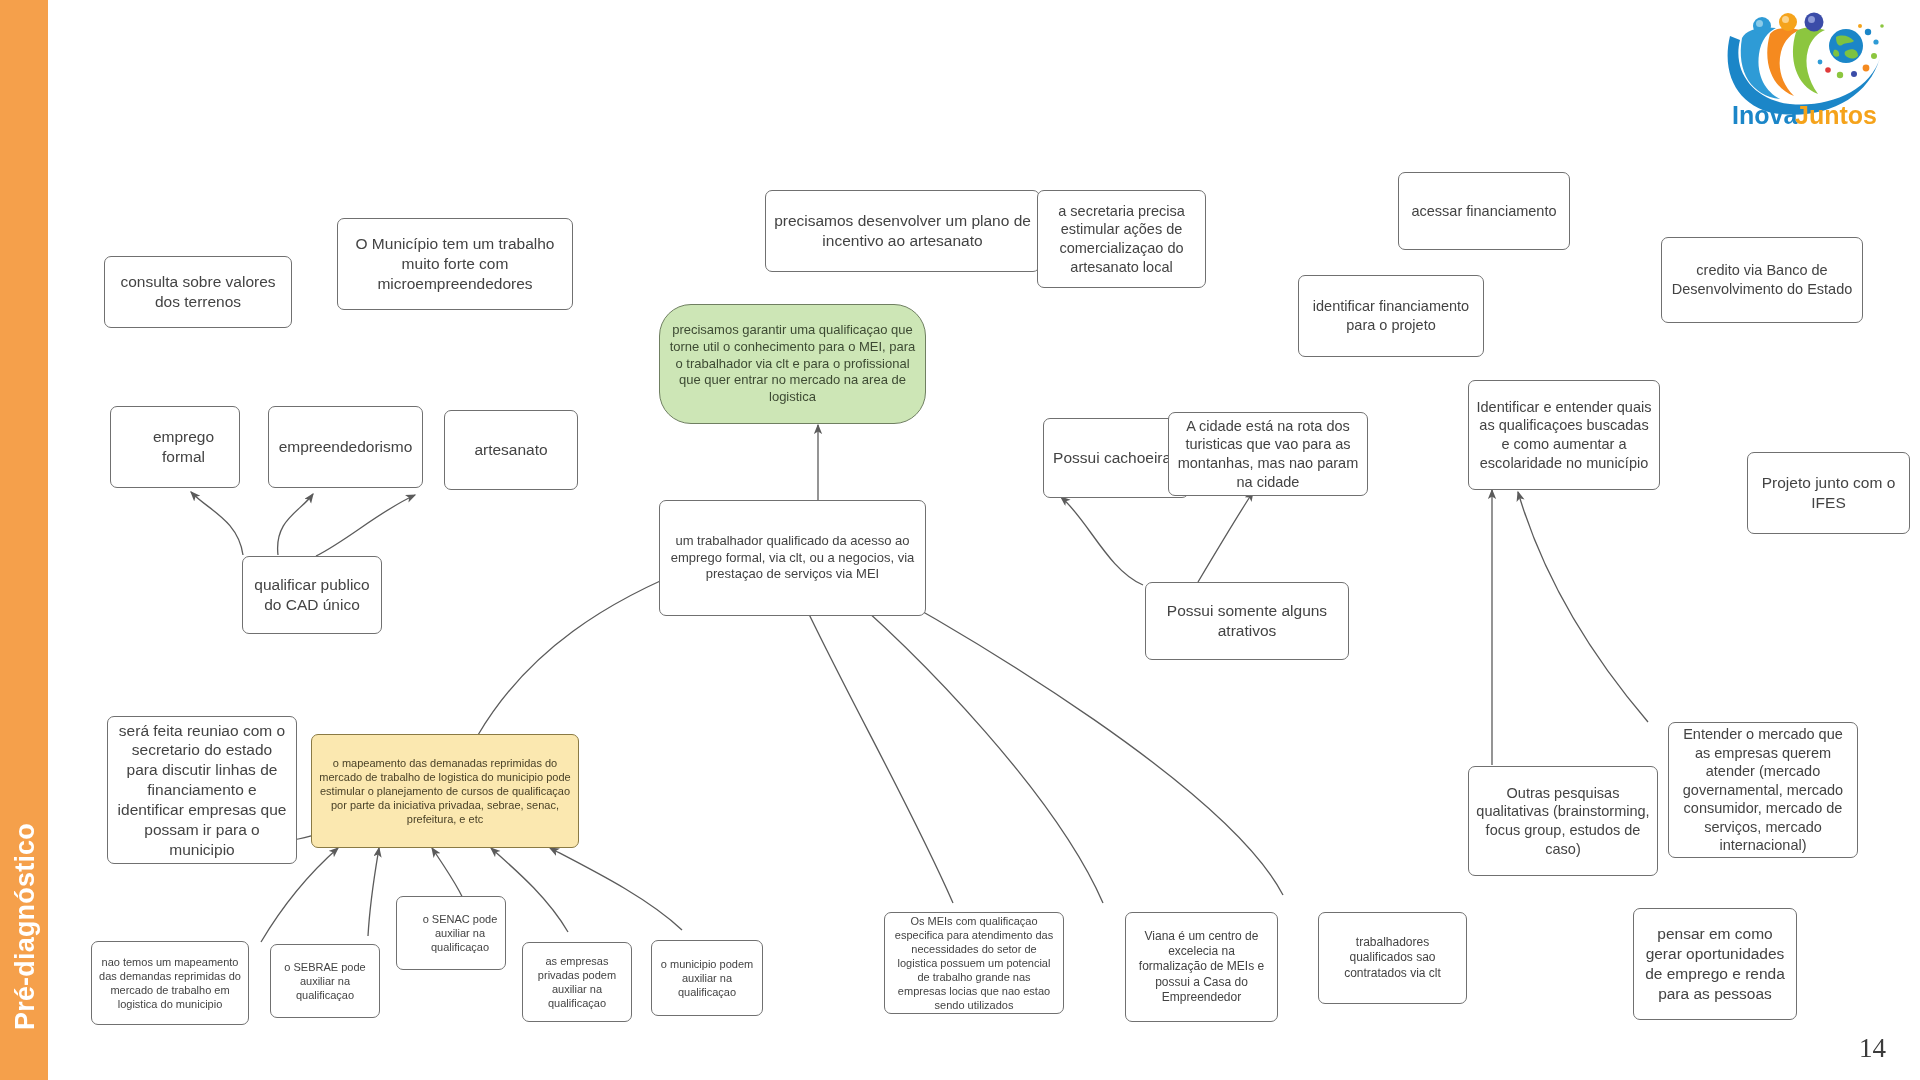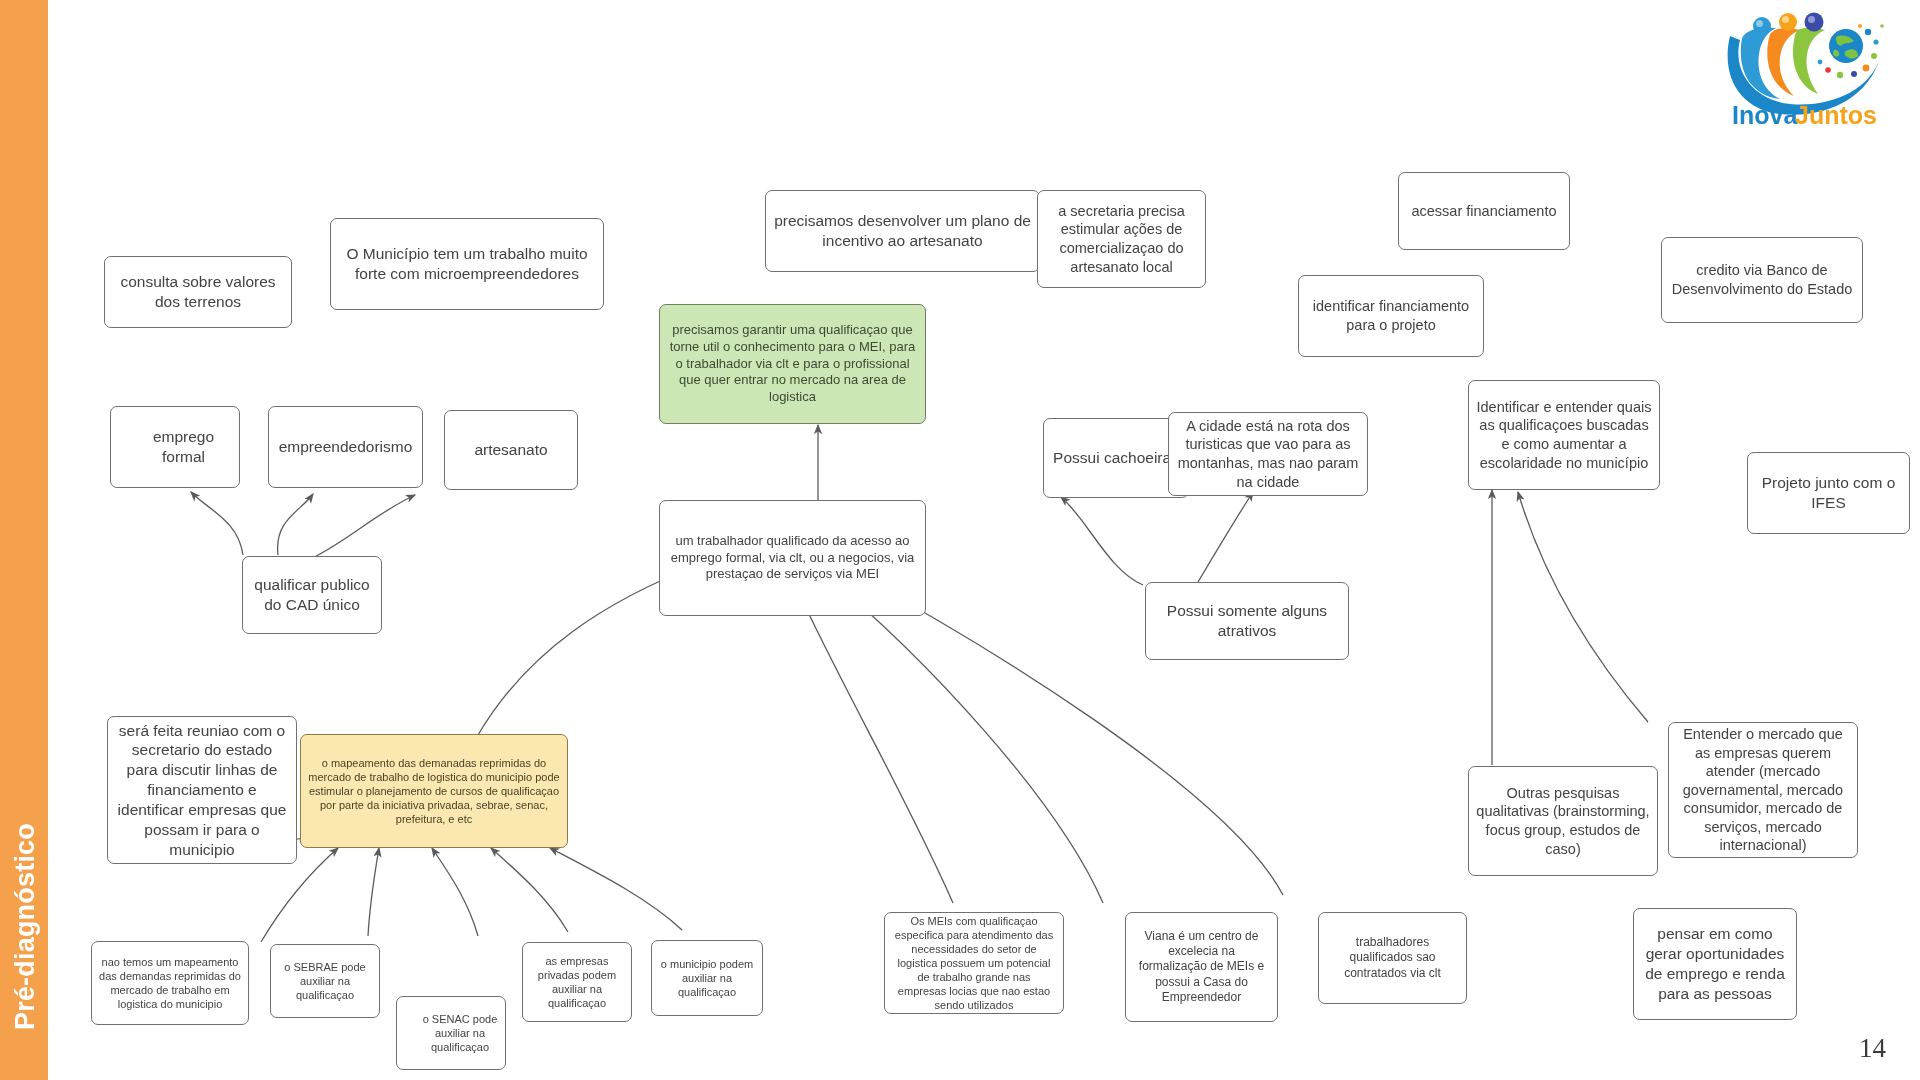--- a/index.html
+++ b/index.html
@@ -77,20 +77,21 @@
   }
   .node.green {
     background: #CDE6B6;
     border-color: #6f7f61;
     color: #3d4a33;
   }
   .node.yellow {
     background: #FBE8B0;
     border-color: #8a7a44;
     color: #4a4228;
+    margin-left: 11px;
   }
   .f11 { font-size: 11px; }
   .f12 { font-size: 12px; }
   .f13 { font-size: 13px; }
   .f14 { font-size: 14.5px; }
   .f15 { font-size: 15.5px; margin-left: 44px; }
 
   
   #logo {
     position: absolute;
@@ -159,21 +160,21 @@
       <path d="M905,903 C860,800 790,680 740,570"></path>
       <path d="M1055,903 C1010,800 880,660 772,570"></path>
       <path d="M1235,895 C1180,790 930,640 800,570"></path>
     </g>
   </svg>
 
   <div class="node f15" style="left:12px;  top:256px;  width:188px; height:72px;">
     <span>consulta sobre valores dos terrenos</span>
   </div>
 
-  <div class="node f15" style="left:238px; top:218px; width:274px; height:92px;">
+  <div class="node f15" style="left:245px; top:218px; width:236px; height:92px;">
     <span>O Município tem um trabalho muito forte com microempreendedores</span>
   </div>
 
   <div class="node f15" style="left:18px;  top:406px; width:130px; height:82px;padding-left:24px;">
     <span>emprego formal</span>
   </div>
 
   <div class="node f15" style="left:176px; top:406px; width:155px; height:82px;">
     <span>empreendedorismo</span>
   </div>
@@ -183,21 +184,21 @@
   </div>
 
   <div class="node f15" style="left:150px; top:556px; width:140px; height:78px;">
     <span>qualificar publico do CAD único</span>
   </div>
 
   <div class="node f15" style="left:673px; top:190px; width:275px; height:82px;">
     <span>precisamos desenvolver um plano de incentivo ao artesanato</span>
   </div>
 
-  <div class="node green f13" style="left:611px; top:304px; width:267px; height:120px;">
+  <div class="node green f13" style="left:611px; top:304px; width:267px; height:120px;border-radius:32px;">
     <span>precisamos garantir uma qualificaçao que torne util o conhecimento para o MEI, para o trabalhador via clt e para o profissional que quer entrar no mercado na area de logistica</span>
   </div>
 
   <div class="node f13" style="left:611px; top:500px; width:267px; height:116px;">
     <span>um trabalhador qualificado da acesso ao emprego formal, via clt, ou a negocios, via prestaçao  de serviços via MEI</span>
   </div>
 
   <div class="node f14" style="left:989px; top:190px; width:169px; height:98px;">
     <span>a secretaria precisa estimular ações de comercializaçao do artesanato local</span>
   </div>
@@ -255,21 +256,21 @@
   </div>
 
   <div class="node f11" style="left:43px;  top:941px; width:158px; height:84px;text-align:center;">
     <span>nao temos um mapeamento das demandas reprimidas do mercado de trabalho em logistica do municipio</span>
   </div>
 
   <div class="node f11" style="left:222px; top:944px; width:110px; height:74px;">
     <span>o SEBRAE pode auxiliar na qualificaçao</span>
   </div>
 
-  <div class="node f11" style="left:348px; top:996px; width:110px; height:74px;padding-left:25px;">
+  <div class="node f11" style="left:348px; top:896px; width:110px; height:74px;padding-left:25px;">
     <span>o SENAC pode auxiliar na qualificaçao</span>
   </div>
 
   <div class="node f11" style="left:474px; top:942px; width:110px; height:80px;">
     <span>as empresas privadas podem auxiliar na qualificaçao</span>
   </div>
 
   <div class="node f11" style="left:603px; top:940px; width:112px; height:76px;">
     <span>o municipio podem auxiliar na qualificaçao</span>
   </div>

